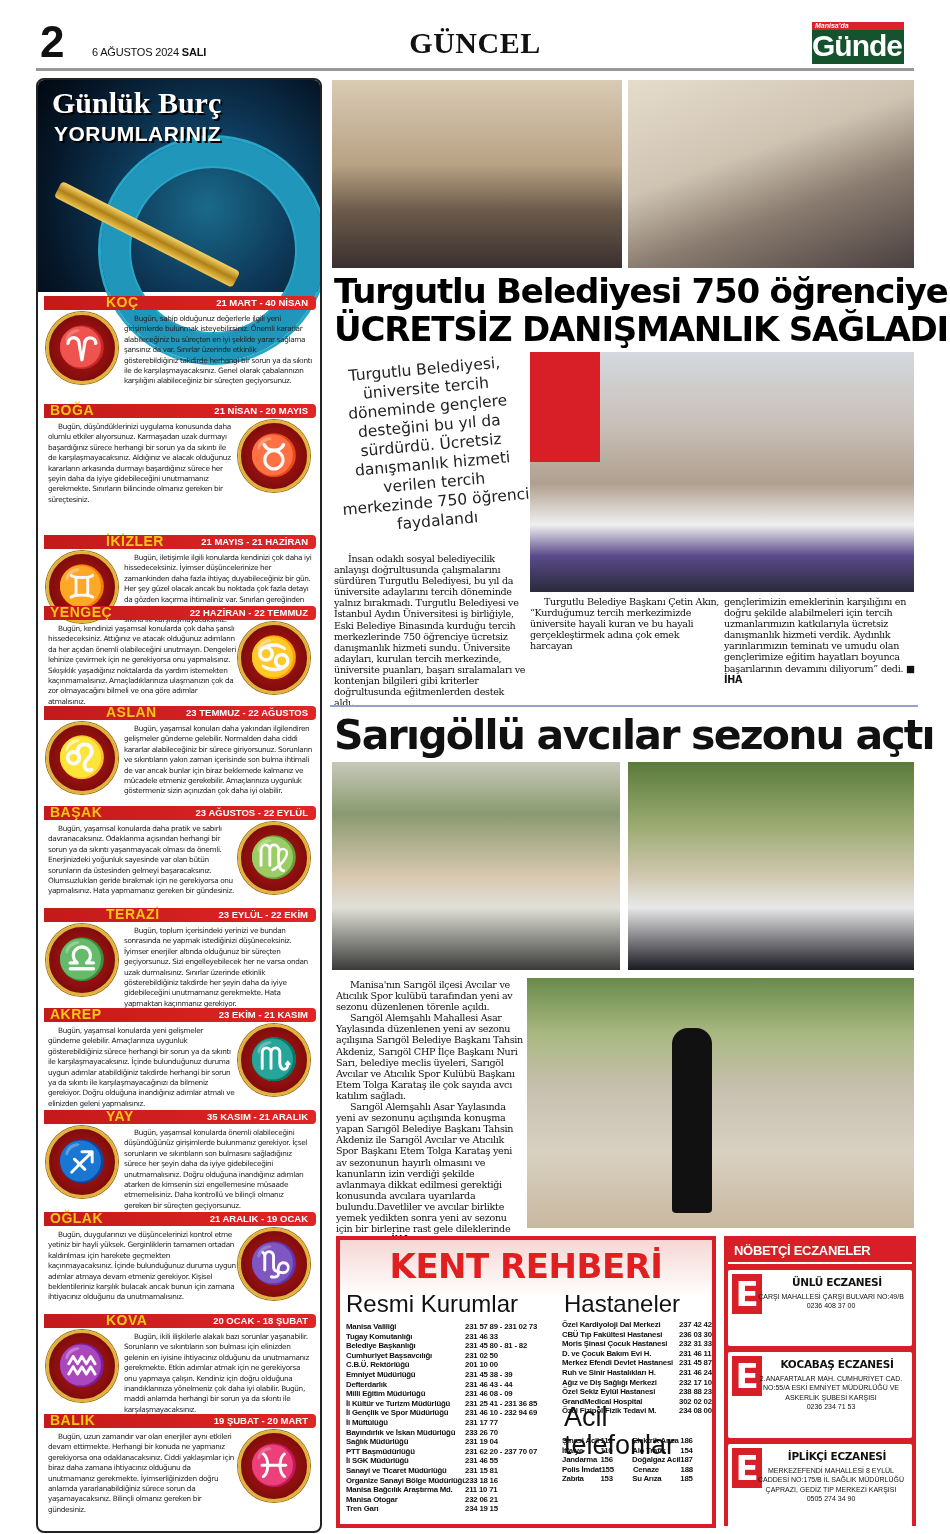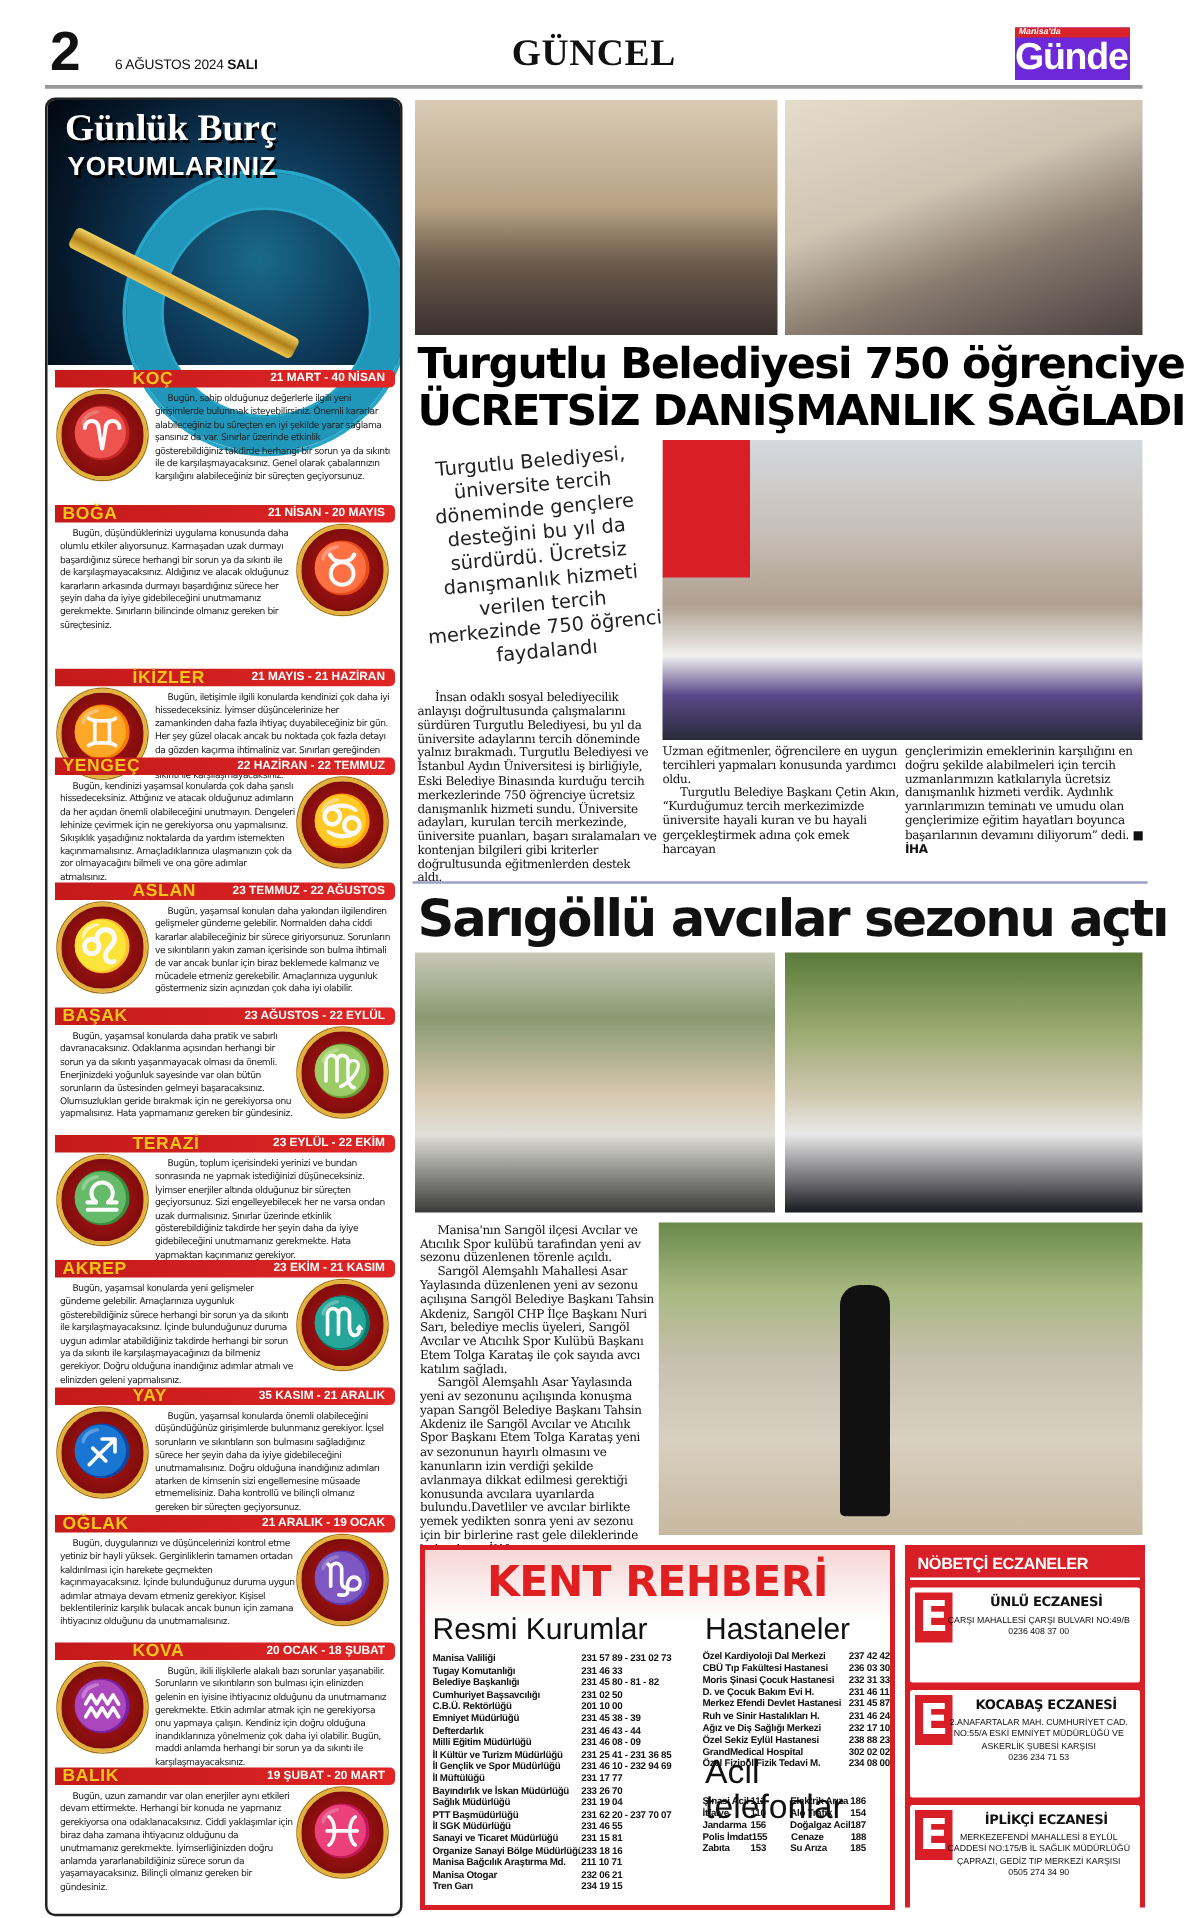--- a/index.html
+++ b/index.html
@@ -3,21 +3,21 @@
 <meta charset="utf-8">
 <style>
   *{box-sizing:border-box;margin:0;padding:0}
   body{width:950px;height:1534px;background:#fff;font-family:"Liberation Sans",sans-serif;position:relative;overflow:hidden;color:#111}
   .abs{position:absolute}
   
   #page-num{left:40px;top:20px;font-size:44px;font-weight:bold;line-height:44px}
   #page-date{left:92px;top:46px;font-size:11px;letter-spacing:-0.2px}
   #page-date b{font-weight:bold}
   #section{left:0;width:950px;top:26px;text-align:center;font-family:"Liberation Serif",serif;font-size:30px;font-weight:bold;letter-spacing:0.5px}
-  #logo{left:812px;top:22px;width:92px;height:42px;background:#6d28d9;border-top:8px solid #d8232a;color:#fff;font-weight:bold;font-size:30px;line-height:32px;text-align:center;letter-spacing:-1px}
+  #logo{left:812px;top:22px;width:92px;height:42px;background:#14532d;border-top:8px solid #d8232a;color:#fff;font-weight:bold;font-size:30px;line-height:32px;text-align:center;letter-spacing:-1px}
   #logo .small{position:absolute;top:-9px;left:3px;font-size:7px;color:#fff;font-style:italic;line-height:9px;letter-spacing:0}
   #header-rule{left:36px;top:68px;width:878px;height:3px;background:#999}
   
   #horo{left:36px;top:78px;width:286px;height:1455px;border:2px solid #222;border-radius:8px;overflow:hidden;background:#fff}
   #horo-banner{position:absolute;left:0;top:0;width:100%;height:212px;background:radial-gradient(circle at 60% 60%,#1a6a8a 0%,#0e3a5a 40%,#06182a 75%,#020810 100%)}
   #horo-banner .wheel{position:absolute;left:60px;top:55px;width:230px;height:230px;border-radius:50%;border:3px solid #27a6c8;box-shadow:inset 0 0 0 28px rgba(20,120,160,0.35),inset 0 0 0 30px #27a6c8}
   #horo-banner .pen{position:absolute;left:20px;top:100px;width:200px;height:18px;background:linear-gradient(#f6d66a,#b08018,#f0c850);transform:rotate(27deg);transform-origin:left center;border-radius:4px}
   #horo-title1{position:absolute;left:14px;top:6px;font-family:"Liberation Serif",serif;font-weight:bold;font-size:30px;color:#fff;text-shadow:2px 2px 0 #000}
   #horo-title2{position:absolute;left:16px;top:42px;font-weight:bold;font-size:21px;color:#fff;text-shadow:2px 2px 0 #000;letter-spacing:0.5px}
   .sign{position:absolute;left:6px;width:272px}
@@ -226,21 +226,20 @@
 <div id="h1a" class="abs">Turgutlu Belediyesi 750 öğrenciye</div>
 <div id="h1b" class="abs">ÜCRETSİZ DANIŞMANLIK SAĞLADI</div>
 <div id="spot" class="abs">Turgutlu Belediyesi, üniversite tercih döneminde gençlere desteğini bu yıl da sürdürdü. Ücretsiz danışmanlık hizmeti verilen tercih merkezinde 750 öğrenci faydalandı</div>
 <div class="photo ph3">
     <div class="flag"></div>
   </div>
 <div id="art1-col1" class="abs body">
     <p>İnsan odaklı sosyal belediyecilik anlayışı doğrultusunda çalışmalarını sürdüren Turgutlu Belediyesi, bu yıl da üniversite adaylarını tercih döneminde yalnız bırakmadı. Turgutlu Belediyesi ve İstanbul Aydın Üniversitesi iş birliğiyle, Eski Belediye Binasında kurduğu tercih merkezlerinde 750 öğrenciye ücretsiz danışmanlık hizmeti sundu. Üniversite adayları, kurulan tercih merkezinde, üniversite puanları, başarı sıralamaları ve kontenjan bilgileri gibi kriterler doğrultusunda eğitmenlerden destek aldı.</p>
   </div>
 <div id="art1-col2" class="abs body">
-  <p style="text-indent:0">Uzman eğitmenler, öğrencilere en uygun tercihleri yapmaları konusunda yardımcı oldu.</p>
   <p>Turgutlu Belediye Başkanı Çetin Akın, “Kurduğumuz tercih merkezimizde üniversite hayali kuran ve bu hayali gerçekleştirmek adına çok emek harcayan</p>
 </div>
 <div id="art1-col3" class="abs body"><span>gençlerimizin emeklerinin karşılığını en doğru şekilde alabilmeleri için tercih uzmanlarımızın katkılarıyla ücretsiz danışmanlık hizmeti verdik. Aydınlık yarınlarımızın teminatı ve umudu olan gençlerimize eğitim hayatları boyunca başarılarının devamını diliyorum” dedi.</span> <span class="iha">■ İHA</span></div>
 
 <div id="sep" class="abs"></div>
 
 <div id="h2" class="abs">Sarıgöllü avcılar sezonu açtı</div>
 <div class="photo ph4"></div>
 <div class="photo ph5"></div>
 <div class="photo ph6">

